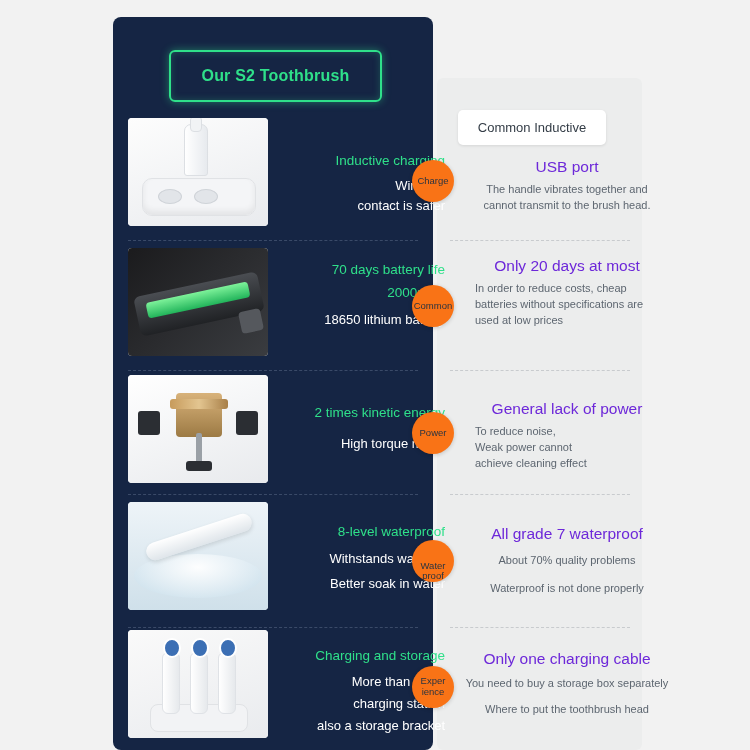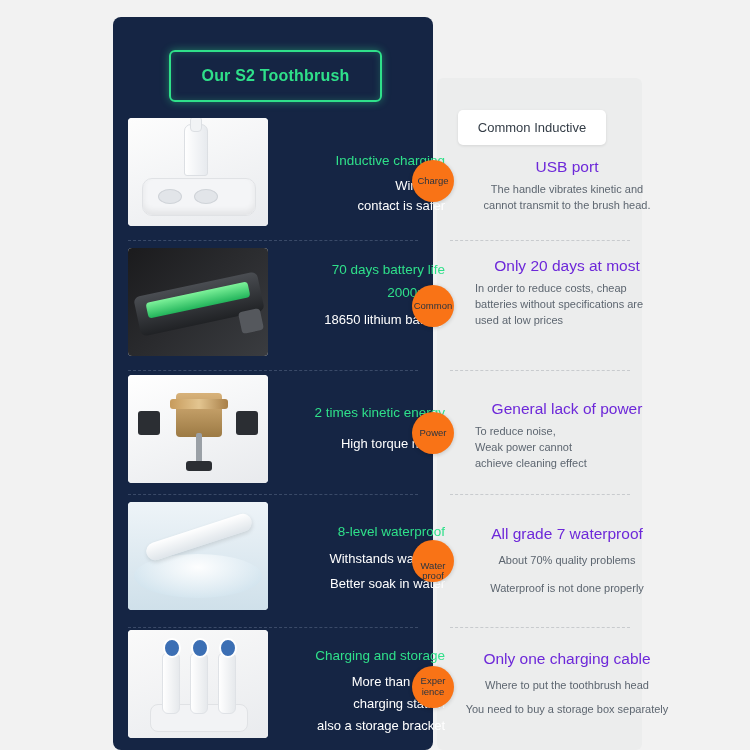--- a/index.html
+++ b/index.html
@@ -236,21 +236,21 @@
 <div id="page">
 
   <div class="right-panel"></div>
 
   <div class="common-pill">
     <span>Common Inductive</span>
   </div>
 
   <div class="right-row" style="top:158px;">
     <div class="right-title">USB port</div>
-    <div class="right-body" style="padding:0 28px;">The handle vibrates kinetic and cannot transmit to the brush head.</div>
+    <div class="right-body" style="padding:0 28px;">The handle vibrates together and cannot transmit to the brush head.</div>
   </div>
   <div class="right-divider" style="top:240px;"></div>
 
   <div class="right-row" style="top:257px;">
     <div class="right-title">Only 20 days at most</div>
     <div class="right-body left-al" style="padding-right:22px;">In order to reduce costs, cheap batteries without specifications are used at low prices</div>
   </div>
   <div class="right-divider" style="top:370px;"></div>
 
   <div class="right-row" style="top:400px;">
@@ -263,22 +263,22 @@
 
   <div class="right-row" style="top:525px;">
     <div class="right-title">All grade 7 waterproof</div>
     <div class="right-body" style="margin-top:10px;">About 70% quality problems</div>
     <div class="right-body" style="margin-top:12px;">Waterproof is not done properly</div>
   </div>
   <div class="right-divider" style="top:627px;"></div>
 
   <div class="right-row" style="top:650px;">
     <div class="right-title">Only one charging cable</div>
+    <div class="right-body" style="margin-top:8px;">You need to buy a storage box separately</div>
     <div class="right-body" style="margin-top:10px;">Where to put the toothbrush head</div>
-    <div class="right-body" style="margin-top:8px;">You need to buy a storage box separately</div>
   </div>
 
   <div class="dark-card"></div>
 
   <div class="headline-box">
     <span class="headline-text">Our S2 Toothbrush</span>
   </div>
 
   <div class="thumb" style="left:128px; top:118px;">
     <div class="img-inner">

